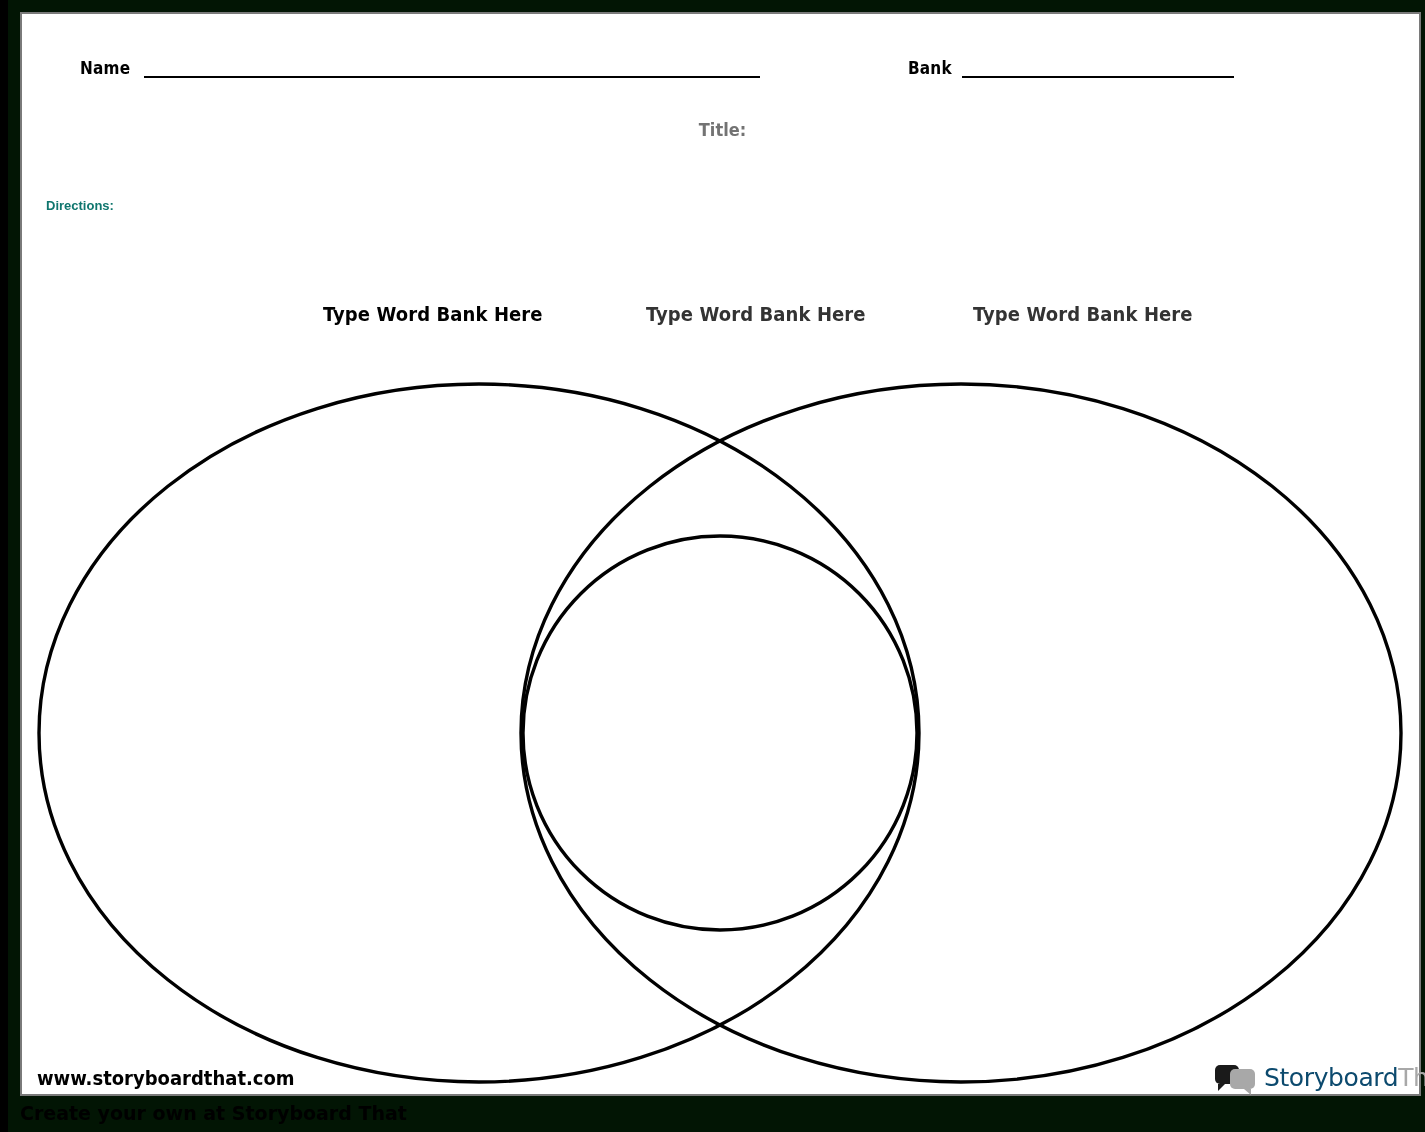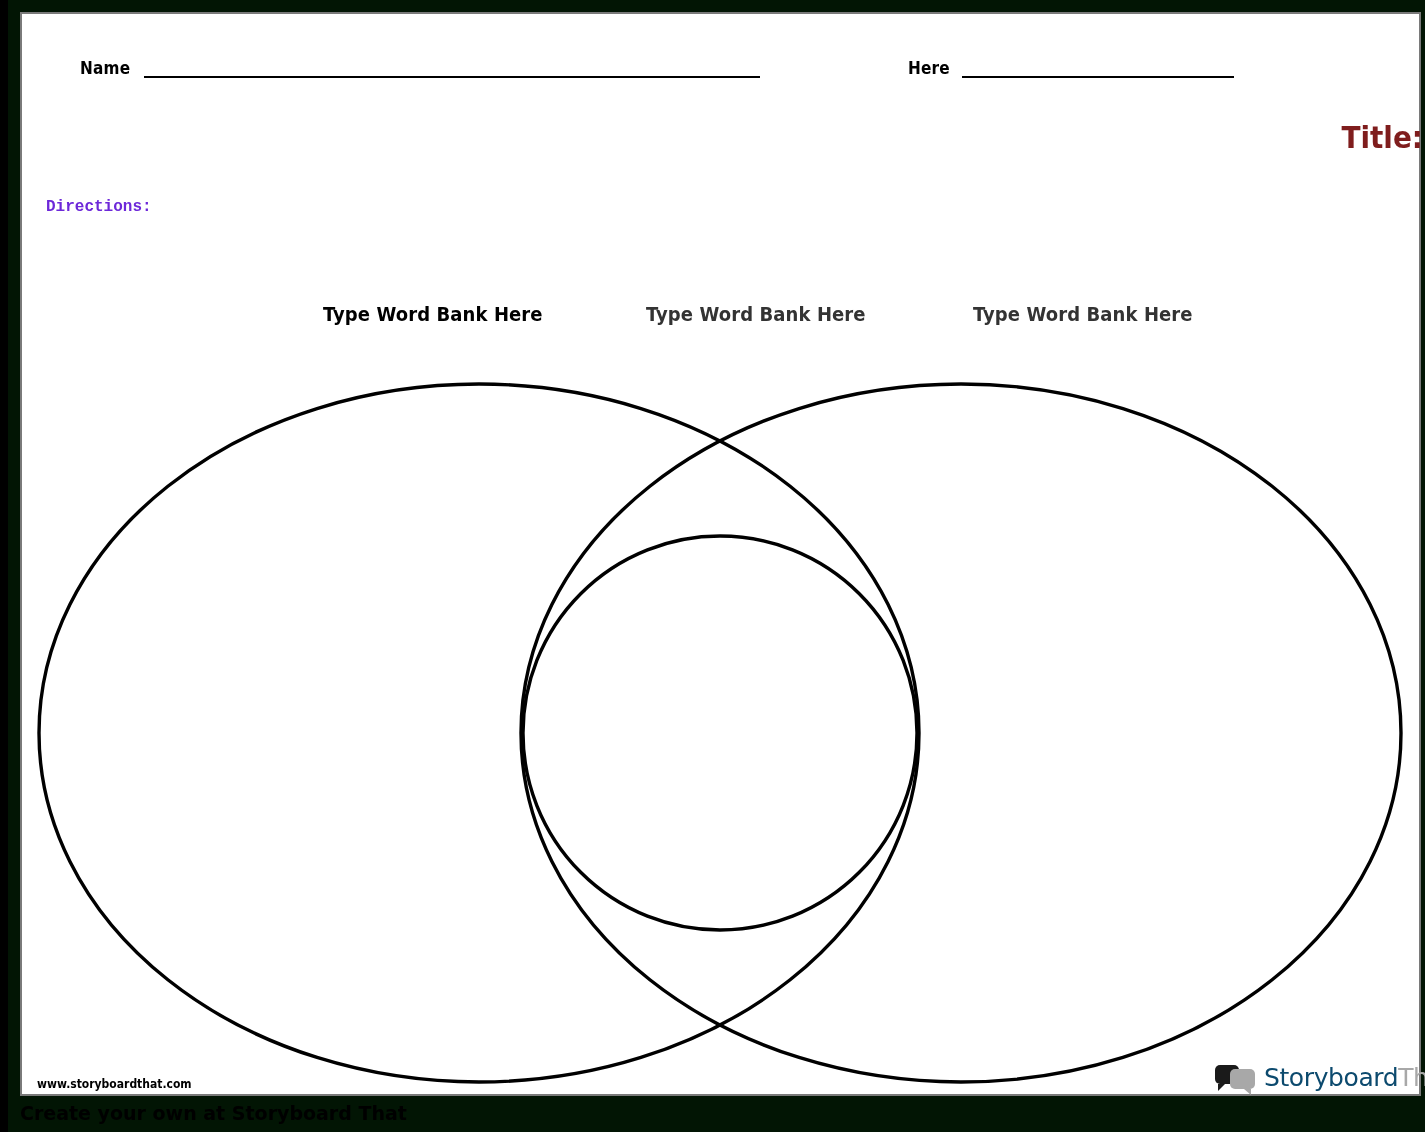--- a/index.html
+++ b/index.html
@@ -58,36 +58,36 @@
 
   #date-label { left: 886px; top: 44px; }
   #date-rule  { left: 940px; top: 62px; width: 272px; }
 
   
   #title-text {
     position: absolute;
     left: 0;
     top: 105px;
     width: 1401px;
-    text-align: right;
-    font-family: "DejaVu Sans Condensed", "Liberation Sans Narrow", "Liberation Sans", sans-serif;
-    font-weight: bold;
-    font-size: 31px;
-    color: #7f1d1d;
+    text-align: center;
+    font-family: "DejaVu Sans Condensed", "Liberation Sans Narrow", "Liberation Sans", sans-serif;
+    font-weight: bold;
+    font-size: 18px;
+    color: #737373;
   }
 
   
   #directions-label {
     position: absolute;
     left: 24px;
     top: 184px;
-    font-family: Liberation Mono, monospace;
-    font-weight: bold;
-    font-size: 16px;
-    color: #6d28d9;
+    font-family: Liberation Sans, sans-serif;
+    font-weight: bold;
+    font-size: 13px;
+    color: #0f766e;
   }
 
   
   .word-bank {
     position: absolute;
     top: 288px;
     font-family: "DejaVu Sans Condensed", "Liberation Sans Narrow", "Liberation Sans", sans-serif;
     font-weight: bold;
     font-size: 20px;
     letter-spacing: 0.1px;
@@ -113,23 +113,22 @@
     stroke-width: 3.4;
   }
 
   
   #footer-url {
     position: absolute;
     left: 15px;
     top: 1052px;
     font-family: "DejaVu Sans Condensed", "Liberation Sans Narrow", "Liberation Sans", sans-serif;
     font-weight: bold;
-    font-size: 12px;
+    font-size: 20px;
     color: #000000;
-    margin-top: 11px;
   }
 
   #brand-logo {
     position: absolute;
     left: 1193px;
     top: 1043px;
     width: 196px;
     height: 40px;
     display: flex;
     align-items: center;
@@ -201,21 +200,21 @@
 </head>
 <body>
 
 <div id="page-frame">
 
   <div id="sheet">
 
     <div class="field-label" id="name-label">Name</div>
     <div class="field-rule" id="name-rule"></div>
 
-    <div class="field-label" id="date-label">Here</div>
+    <div class="field-label" id="date-label">Bank</div>
     <div class="field-rule" id="date-rule"></div>
 
     <div id="title-text">Title:</div>
 
     <div id="directions-label">Directions:</div>
 
     <div class="word-bank" id="word-bank-left" style="color: rgb(0, 0, 0);">Type Word Bank Here</div>
     <div class="word-bank" id="word-bank-middle" style="color: rgb(51, 51, 51);">Type Word Bank Here</div>
     <div class="word-bank" id="word-bank-right" style="color: rgb(51, 51, 51);">Type Word Bank Here</div>
 

